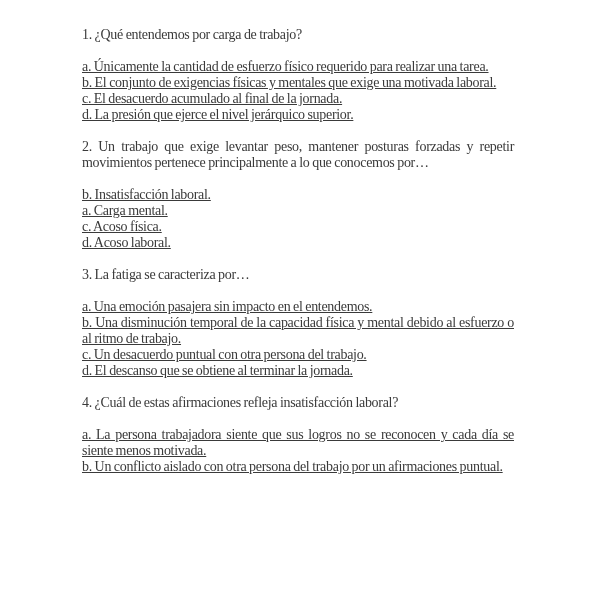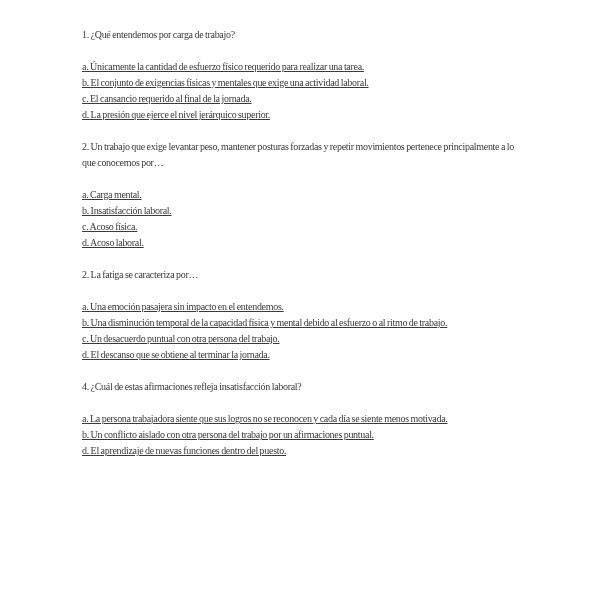--- a/index.html
+++ b/index.html
@@ -12,21 +12,21 @@
     width: 600px;
     height: 600px;
     background: #ffffff;
     overflow: hidden;
     box-sizing: border-box;
     padding: 27px 86px 0 82px;
   }
   .doc {
     width: 432px;
     font-family: "Liberation Serif", "DejaVu Serif", serif;
-    font-size: 10px;
+    font-size: 14px;
     line-height: 16px;
     color: #3a3a3a;
     letter-spacing: -0.3px;
     word-spacing: -0.5px;
   }
   .question {
     margin: 0 0 16px 0;
   }
   .question:last-child {
     margin-bottom: 0;
@@ -43,42 +43,41 @@
 </style>
 </head>
 <body>
 
 <div class="page">
   <div class="doc">
 
     <div class="question">
       <p class="prompt">1. ¿Qué entendemos por carga de trabajo?</p>
       <p class="opt">a. Únicamente la cantidad de esfuerzo físico requerido para realizar una tarea.</p>
-      <p class="opt">b. El conjunto de exigencias físicas y mentales que exige una actividad laboral.</p>
-      <p class="opt">c. El cansancio requerido al final de la jornada.</p>
+      <p class="opt">b. El conjunto de exigencias físicas y mentales que exige una motivada laboral.</p>
+      <p class="opt">c. El desacuerdo acumulado al final de la jornada.</p>
       <p class="opt">d. La presión que ejerce el nivel jerárquico superior.</p>
     </div>
 
     <div class="question">
       <p class="prompt">2. Un trabajo que exige levantar peso, mantener posturas forzadas y repetir movimientos pertenece principalmente a lo que conocemos por…</p>
+      <p class="opt">b. Insatisfacción laboral.</p>
       <p class="opt">a. Carga mental.</p>
-      <p class="opt">b. Insatisfacción laboral.</p>
       <p class="opt">c. Acoso física.</p>
       <p class="opt">d. Acoso laboral.</p>
     </div>
 
     <div class="question">
-      <p class="prompt">2. La fatiga se caracteriza por…</p>
+      <p class="prompt">3. La fatiga se caracteriza por…</p>
       <p class="opt">a. Una emoción pasajera sin impacto en el entendemos.</p>
       <p class="opt">b. Una disminución temporal de la capacidad física y mental debido al esfuerzo o al ritmo de trabajo.</p>
       <p class="opt">c. Un desacuerdo puntual con otra persona del trabajo.</p>
       <p class="opt">d. El descanso que se obtiene al terminar la jornada.</p>
     </div>
 
     <div class="question">
       <p class="prompt">4. ¿Cuál de estas afirmaciones refleja insatisfacción laboral?</p>
       <p class="opt">a. La persona trabajadora siente que sus logros no se reconocen y cada día se siente menos motivada.</p>
       <p class="opt">b. Un conflicto aislado con otra persona del trabajo por un afirmaciones puntual.</p>
-      <p class="opt">d. El aprendizaje de nuevas funciones dentro del puesto.</p>
     </div>
 
   </div>
 </div>
 
 </body></html>

